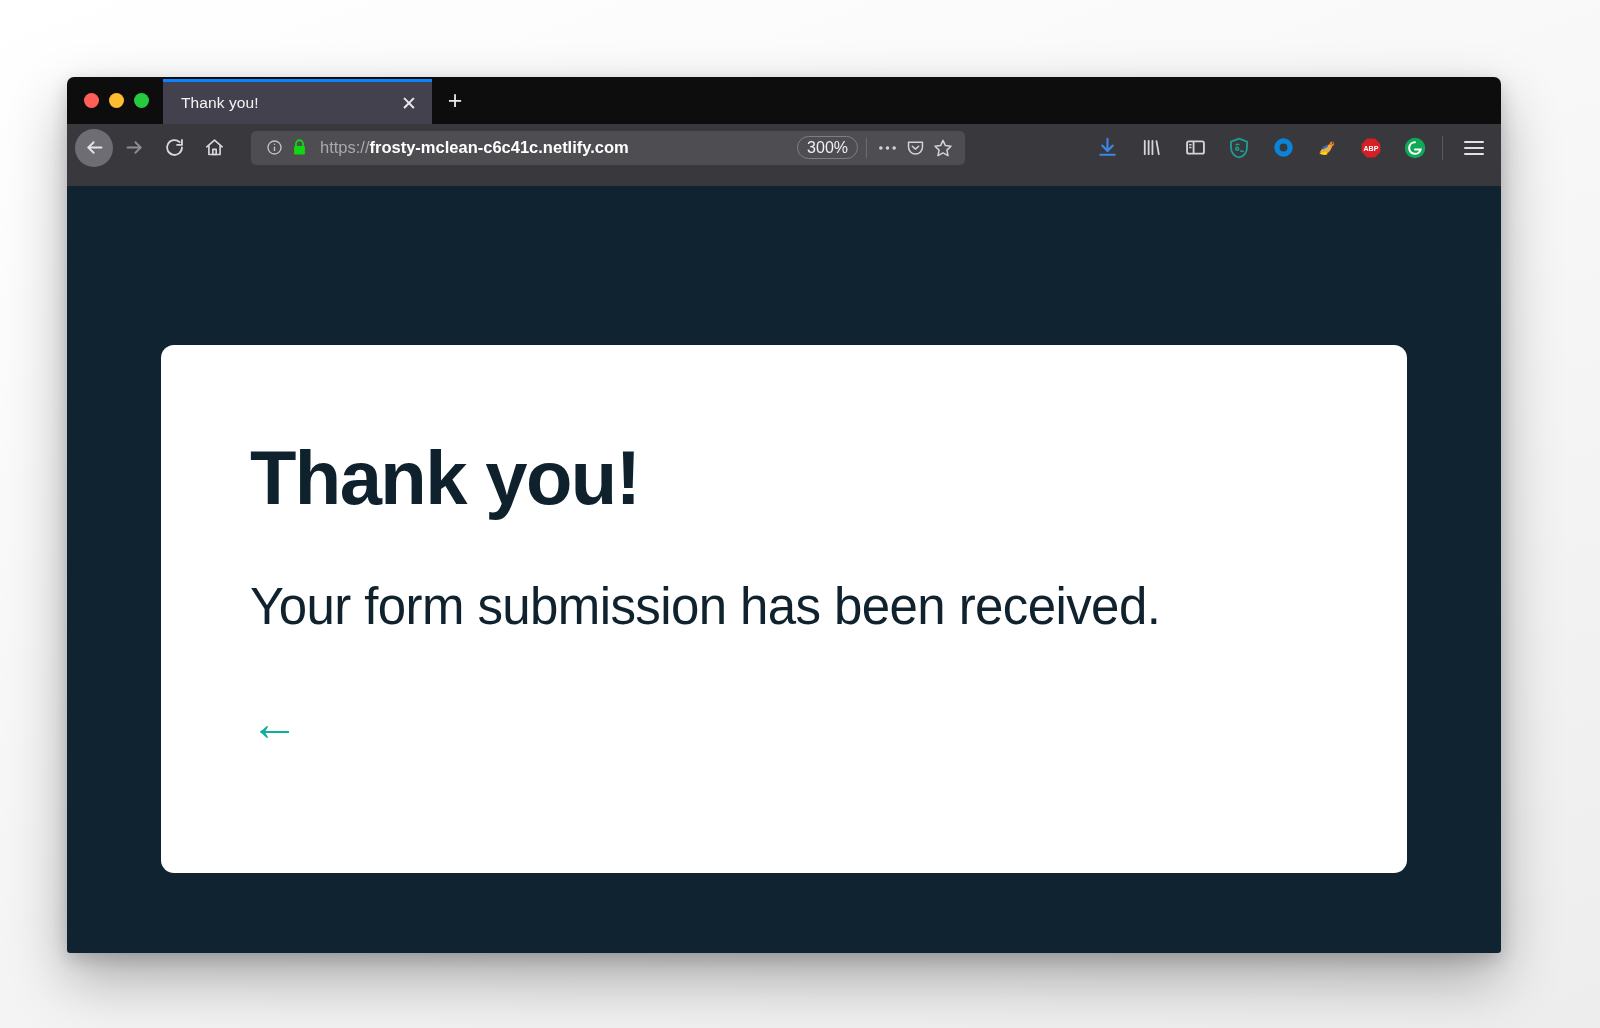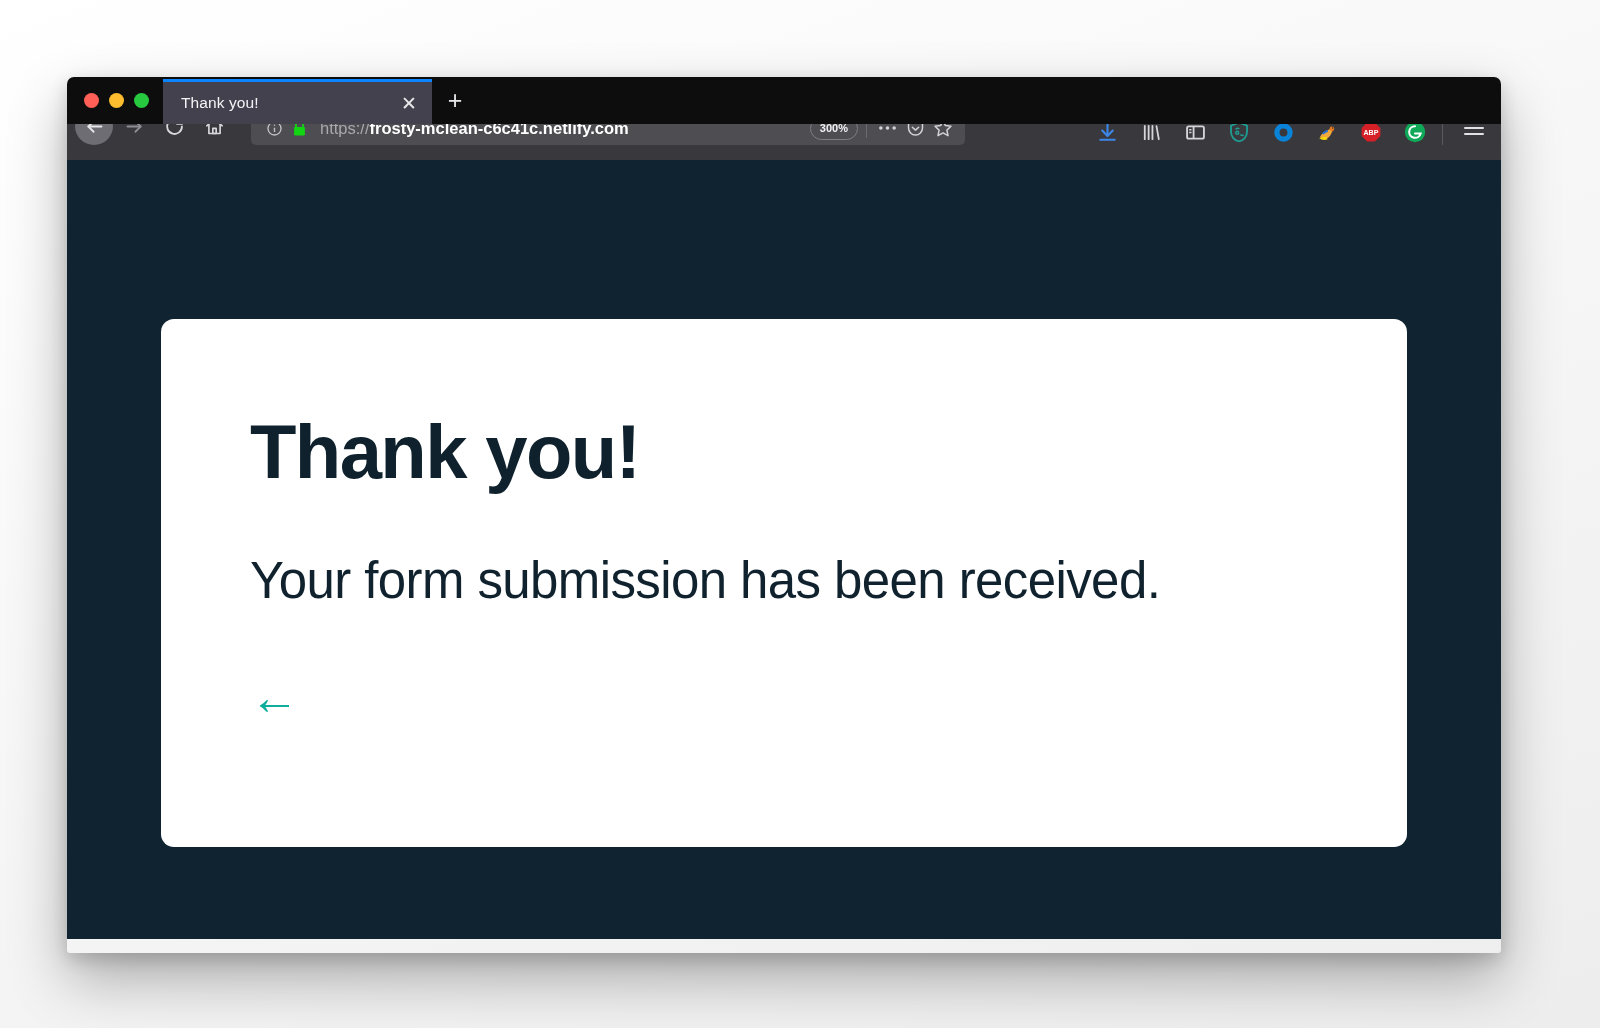--- a/index.html
+++ b/index.html
@@ -84,24 +84,24 @@
     display: flex; align-items: center; justify-content: center;
     color: #e8e8ea;
     font-size: 25px;
     font-weight: 300;
     line-height: 1;
     padding-bottom: 3px;
   }
 
   
   #nav-toolbar {
-    height: 36px;
+    height: 62px;
     background: #38383d;
     display: flex;
-    align-items: flex-end;
+    align-items: center;
     padding: 0 10px 15px 8px;
     gap: 2px;
   }
 
   .nav-btn {
     width: 38px; height: 38px;
     display: flex; align-items: center; justify-content: center;
     border-radius: 50%;
     color: #d8d8dc;
     flex: none;
@@ -136,22 +136,22 @@
   #url-scheme { color: #a8a8ad; font-weight: 400; }
   #url-host { color: #ffffff; font-weight: 700; }
 
   #zoom-badge {
     flex: none;
     height: 23px;
     padding: 0 9px;
     border: 1px solid #7e7e84;
     border-radius: 12px;
     color: #f0f0f2;
-    font-size: 11px;
-    font-weight: 700;
+    font-size: 16px;
+    font-weight: 400;
     display: flex;
     align-items: center;
     margin-right: 6px;
   }
   .url-sep {
     width: 1px; height: 20px; background: #6b6b71; flex: none; margin: 0 6px 0 2px;
   }
   .url-icon-btn {
     width: 28px; height: 28px; flex: none;
     display:flex; align-items:center; justify-content:center;

